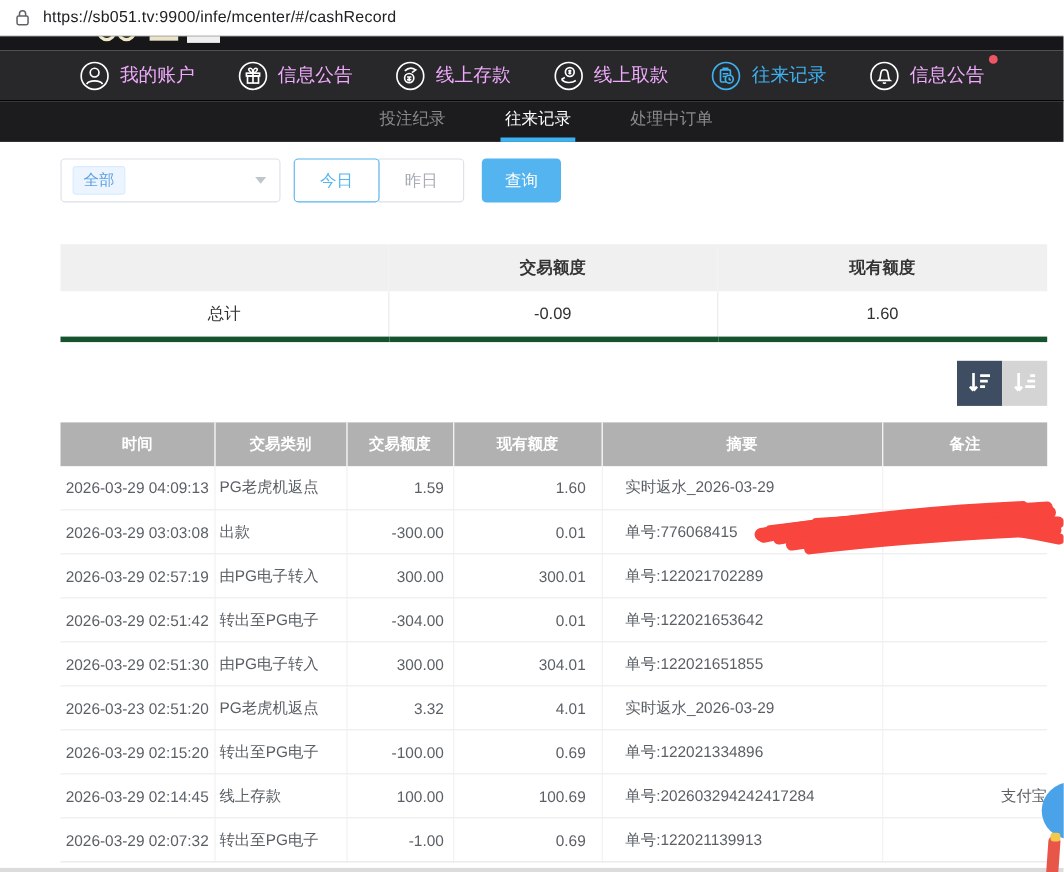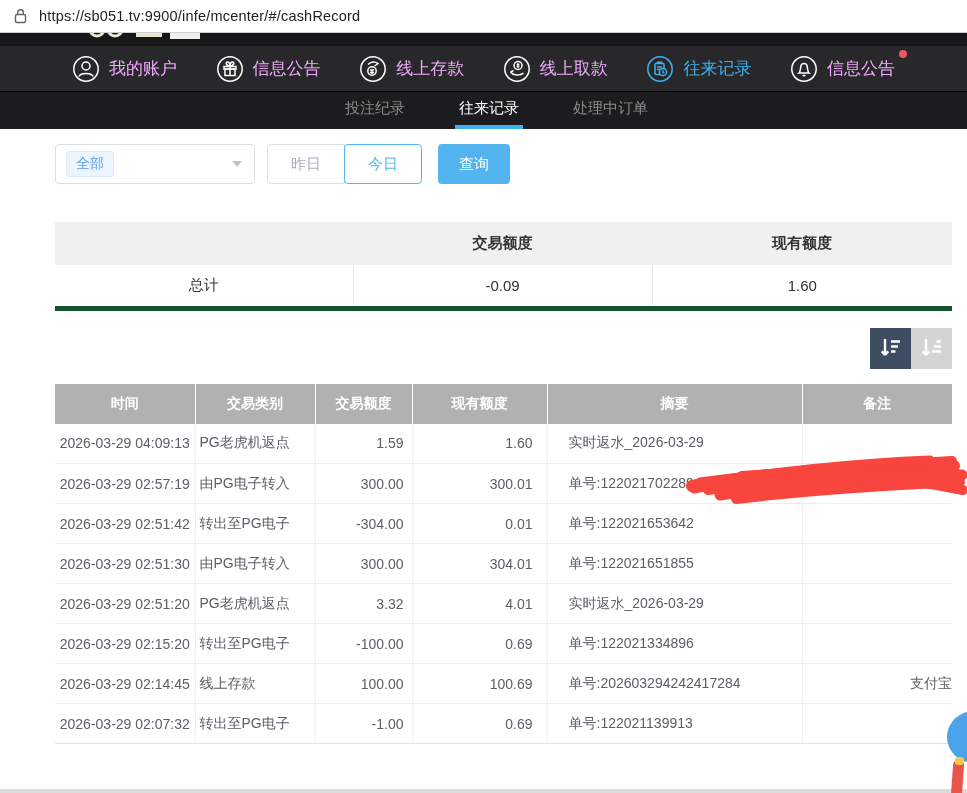--- a/index.html
+++ b/index.html
@@ -181,25 +181,25 @@
     <span>处理中订单</span>
   </div>
 </div>
 
 <div class="filters">
   <div class="select-box">
     <span class="tag">全部</span>
     <span class="caret"></span>
   </div>
   <div class="quick-group">
+    <div class="qbtn active">
+      <span>今日</span>
+    </div>
     <div class="qbtn">
       <span>昨日</span>
-    </div>
-    <div class="qbtn active">
-      <span>今日</span>
     </div>
   </div>
   <button class="search-btn">查询</button>
 </div>
 
 <table class="summary">
   <colgroup>
       <col style="width:298px">
       <col style="width:299px">
       <col style="width:300px">
@@ -257,20 +257,28 @@
   <tbody>
     <tr>
       <td class="col-time">2026-03-29 04:09:13</td>
       <td class="col-type">PG老虎机返点</td>
       <td class="col-amount">1.59</td>
       <td class="col-balance">1.60</td>
       <td class="col-summary">实时返水_2026-03-29</td>
       <td class="col-note"></td>
     </tr>
     <tr>
+      <td class="col-time">2026-03-29 03:03:08</td>
+      <td class="col-type">出款</td>
+      <td class="col-amount">-300.00</td>
+      <td class="col-balance">0.01</td>
+      <td class="col-summary">单号:776068415</td>
+      <td class="col-note"></td>
+    </tr>
+    <tr>
       <td class="col-time">2026-03-29 02:57:19</td>
       <td class="col-type">由PG电子转入</td>
       <td class="col-amount">300.00</td>
       <td class="col-balance">300.01</td>
       <td class="col-summary">单号:122021702289</td>
       <td class="col-note"></td>
     </tr>
     <tr>
       <td class="col-time">2026-03-29 02:51:42</td>
       <td class="col-type">转出至PG电子</td>
@@ -281,21 +289,21 @@
     </tr>
     <tr>
       <td class="col-time">2026-03-29 02:51:30</td>
       <td class="col-type">由PG电子转入</td>
       <td class="col-amount">300.00</td>
       <td class="col-balance">304.01</td>
       <td class="col-summary">单号:122021651855</td>
       <td class="col-note"></td>
     </tr>
     <tr>
-      <td class="col-time">2026-03-29 02:51:20</td>
+      <td class="col-time">2026-03-23 02:51:20</td>
       <td class="col-type">PG老虎机返点</td>
       <td class="col-amount">3.32</td>
       <td class="col-balance">4.01</td>
       <td class="col-summary">实时返水_2026-03-29</td>
       <td class="col-note"></td>
     </tr>
     <tr>
       <td class="col-time">2026-03-29 02:15:20</td>
       <td class="col-type">转出至PG电子</td>
       <td class="col-amount">-100.00</td>

